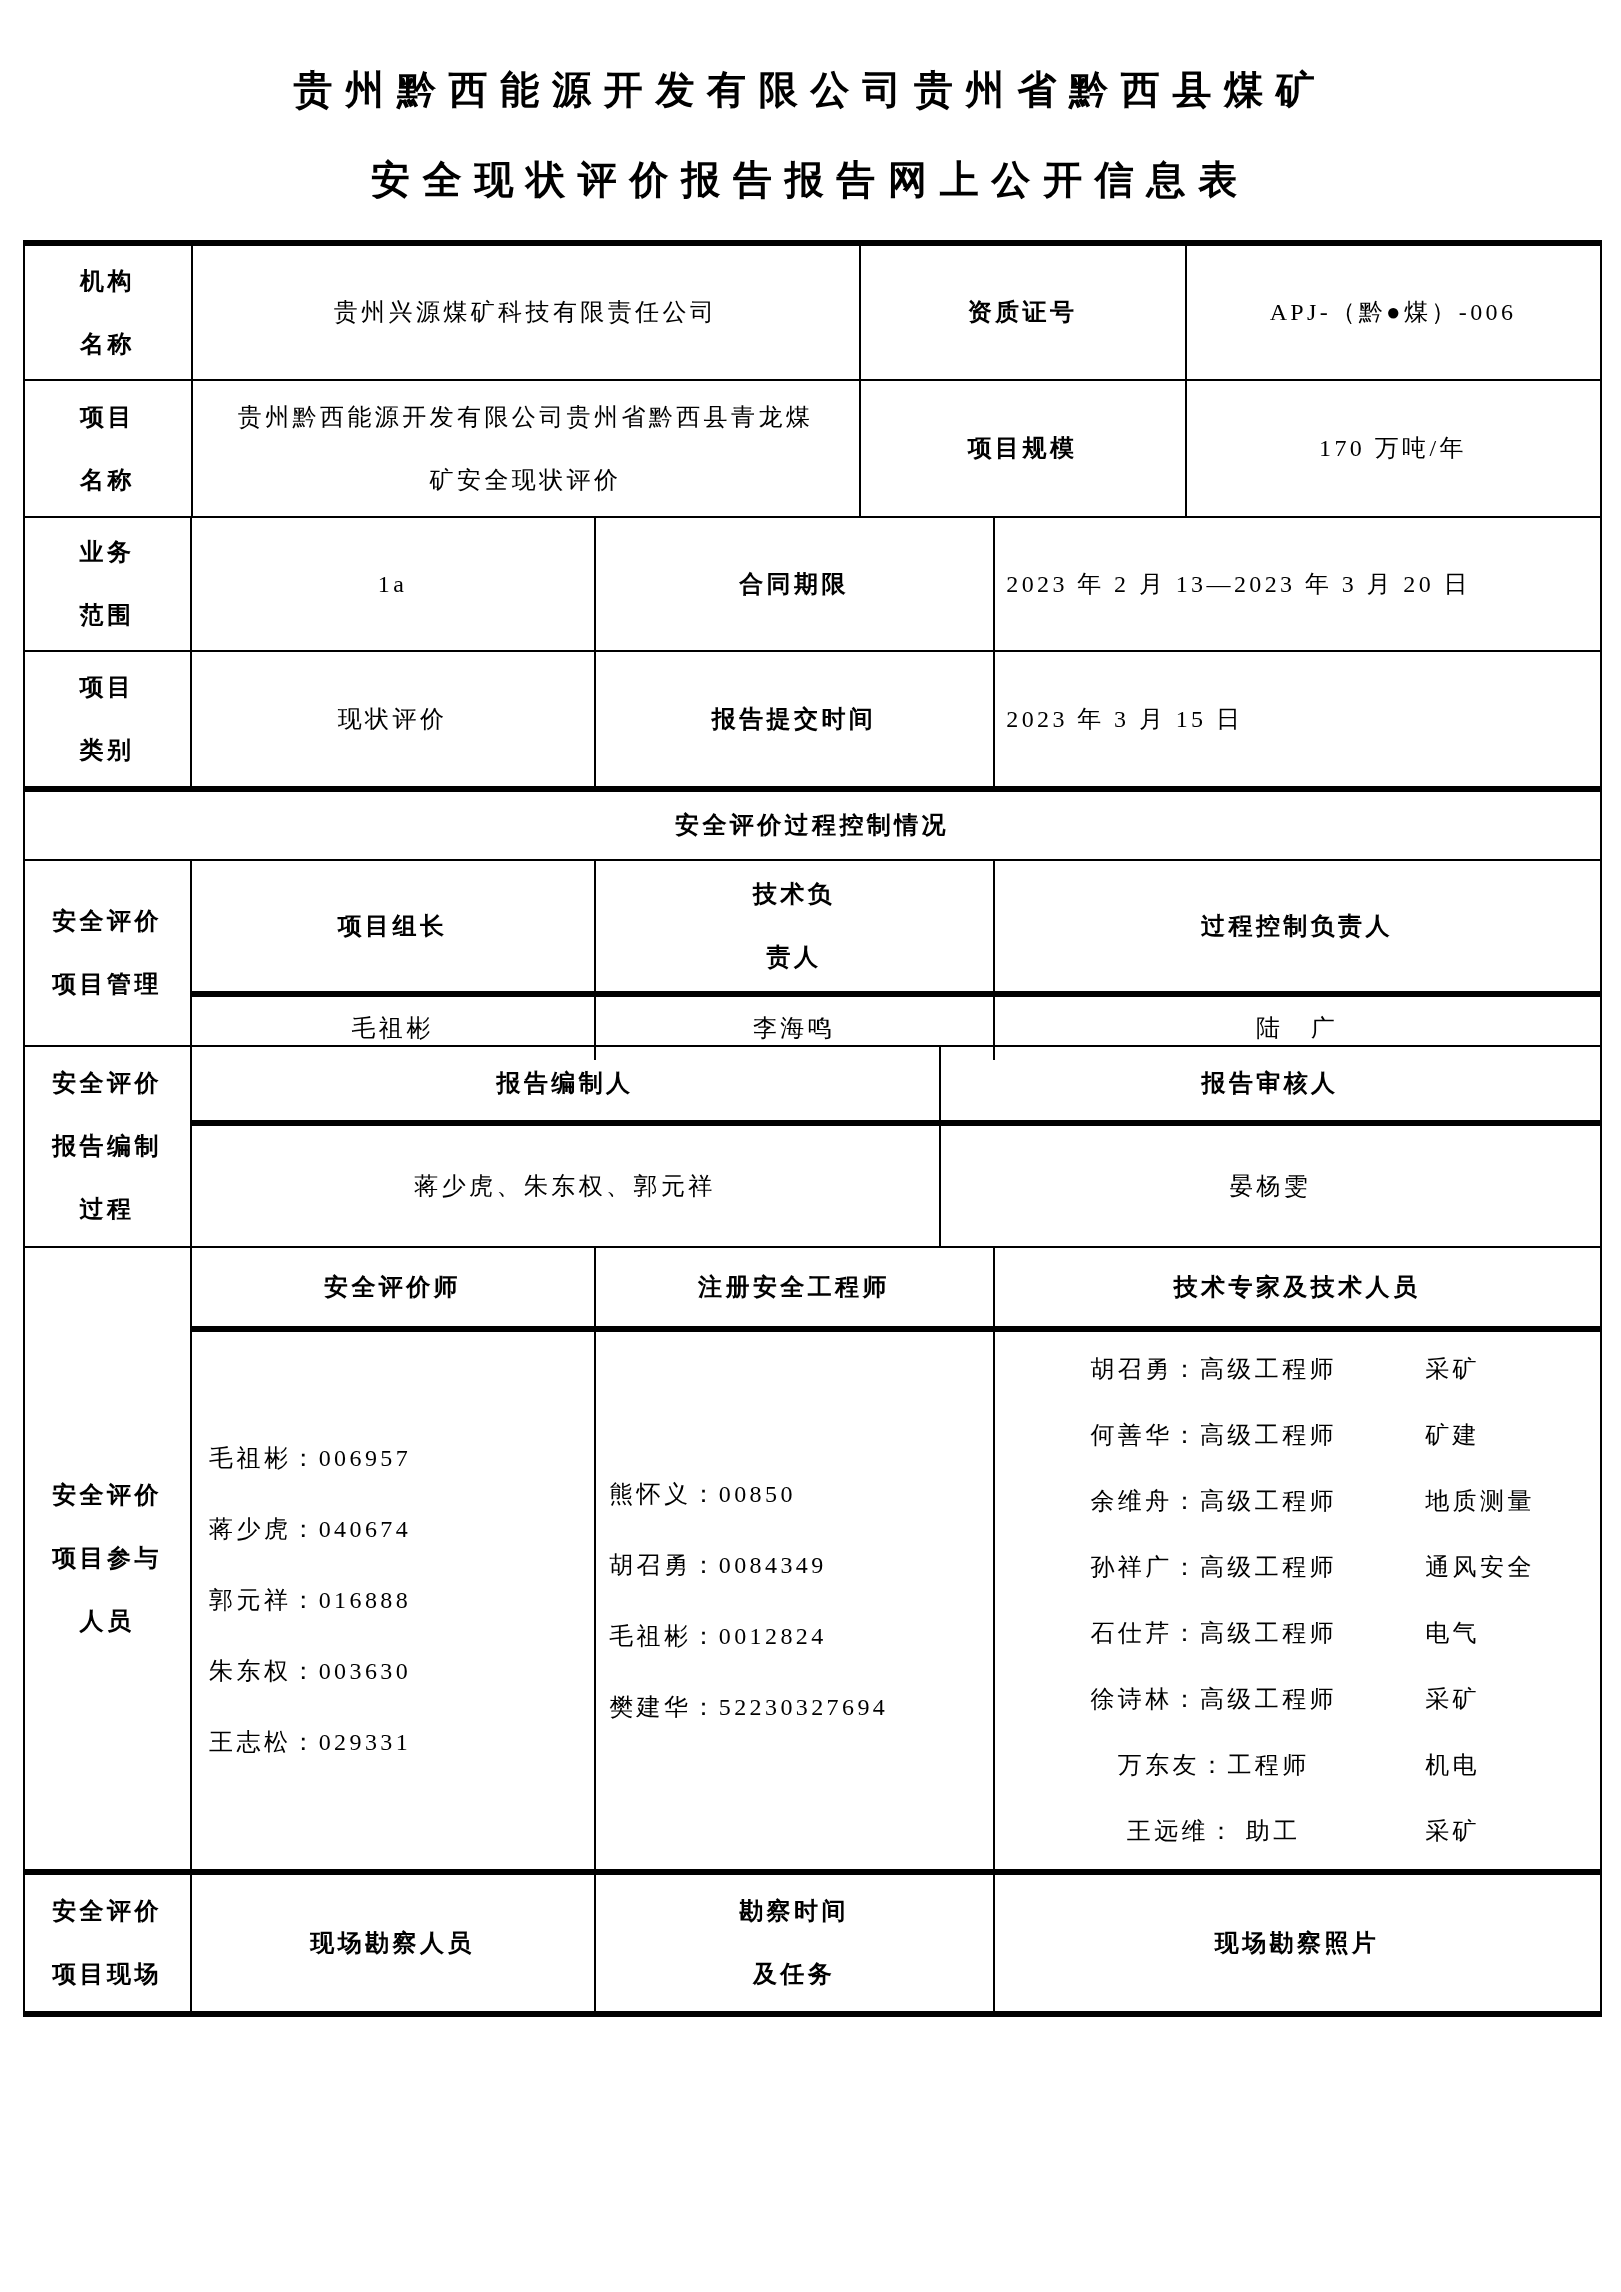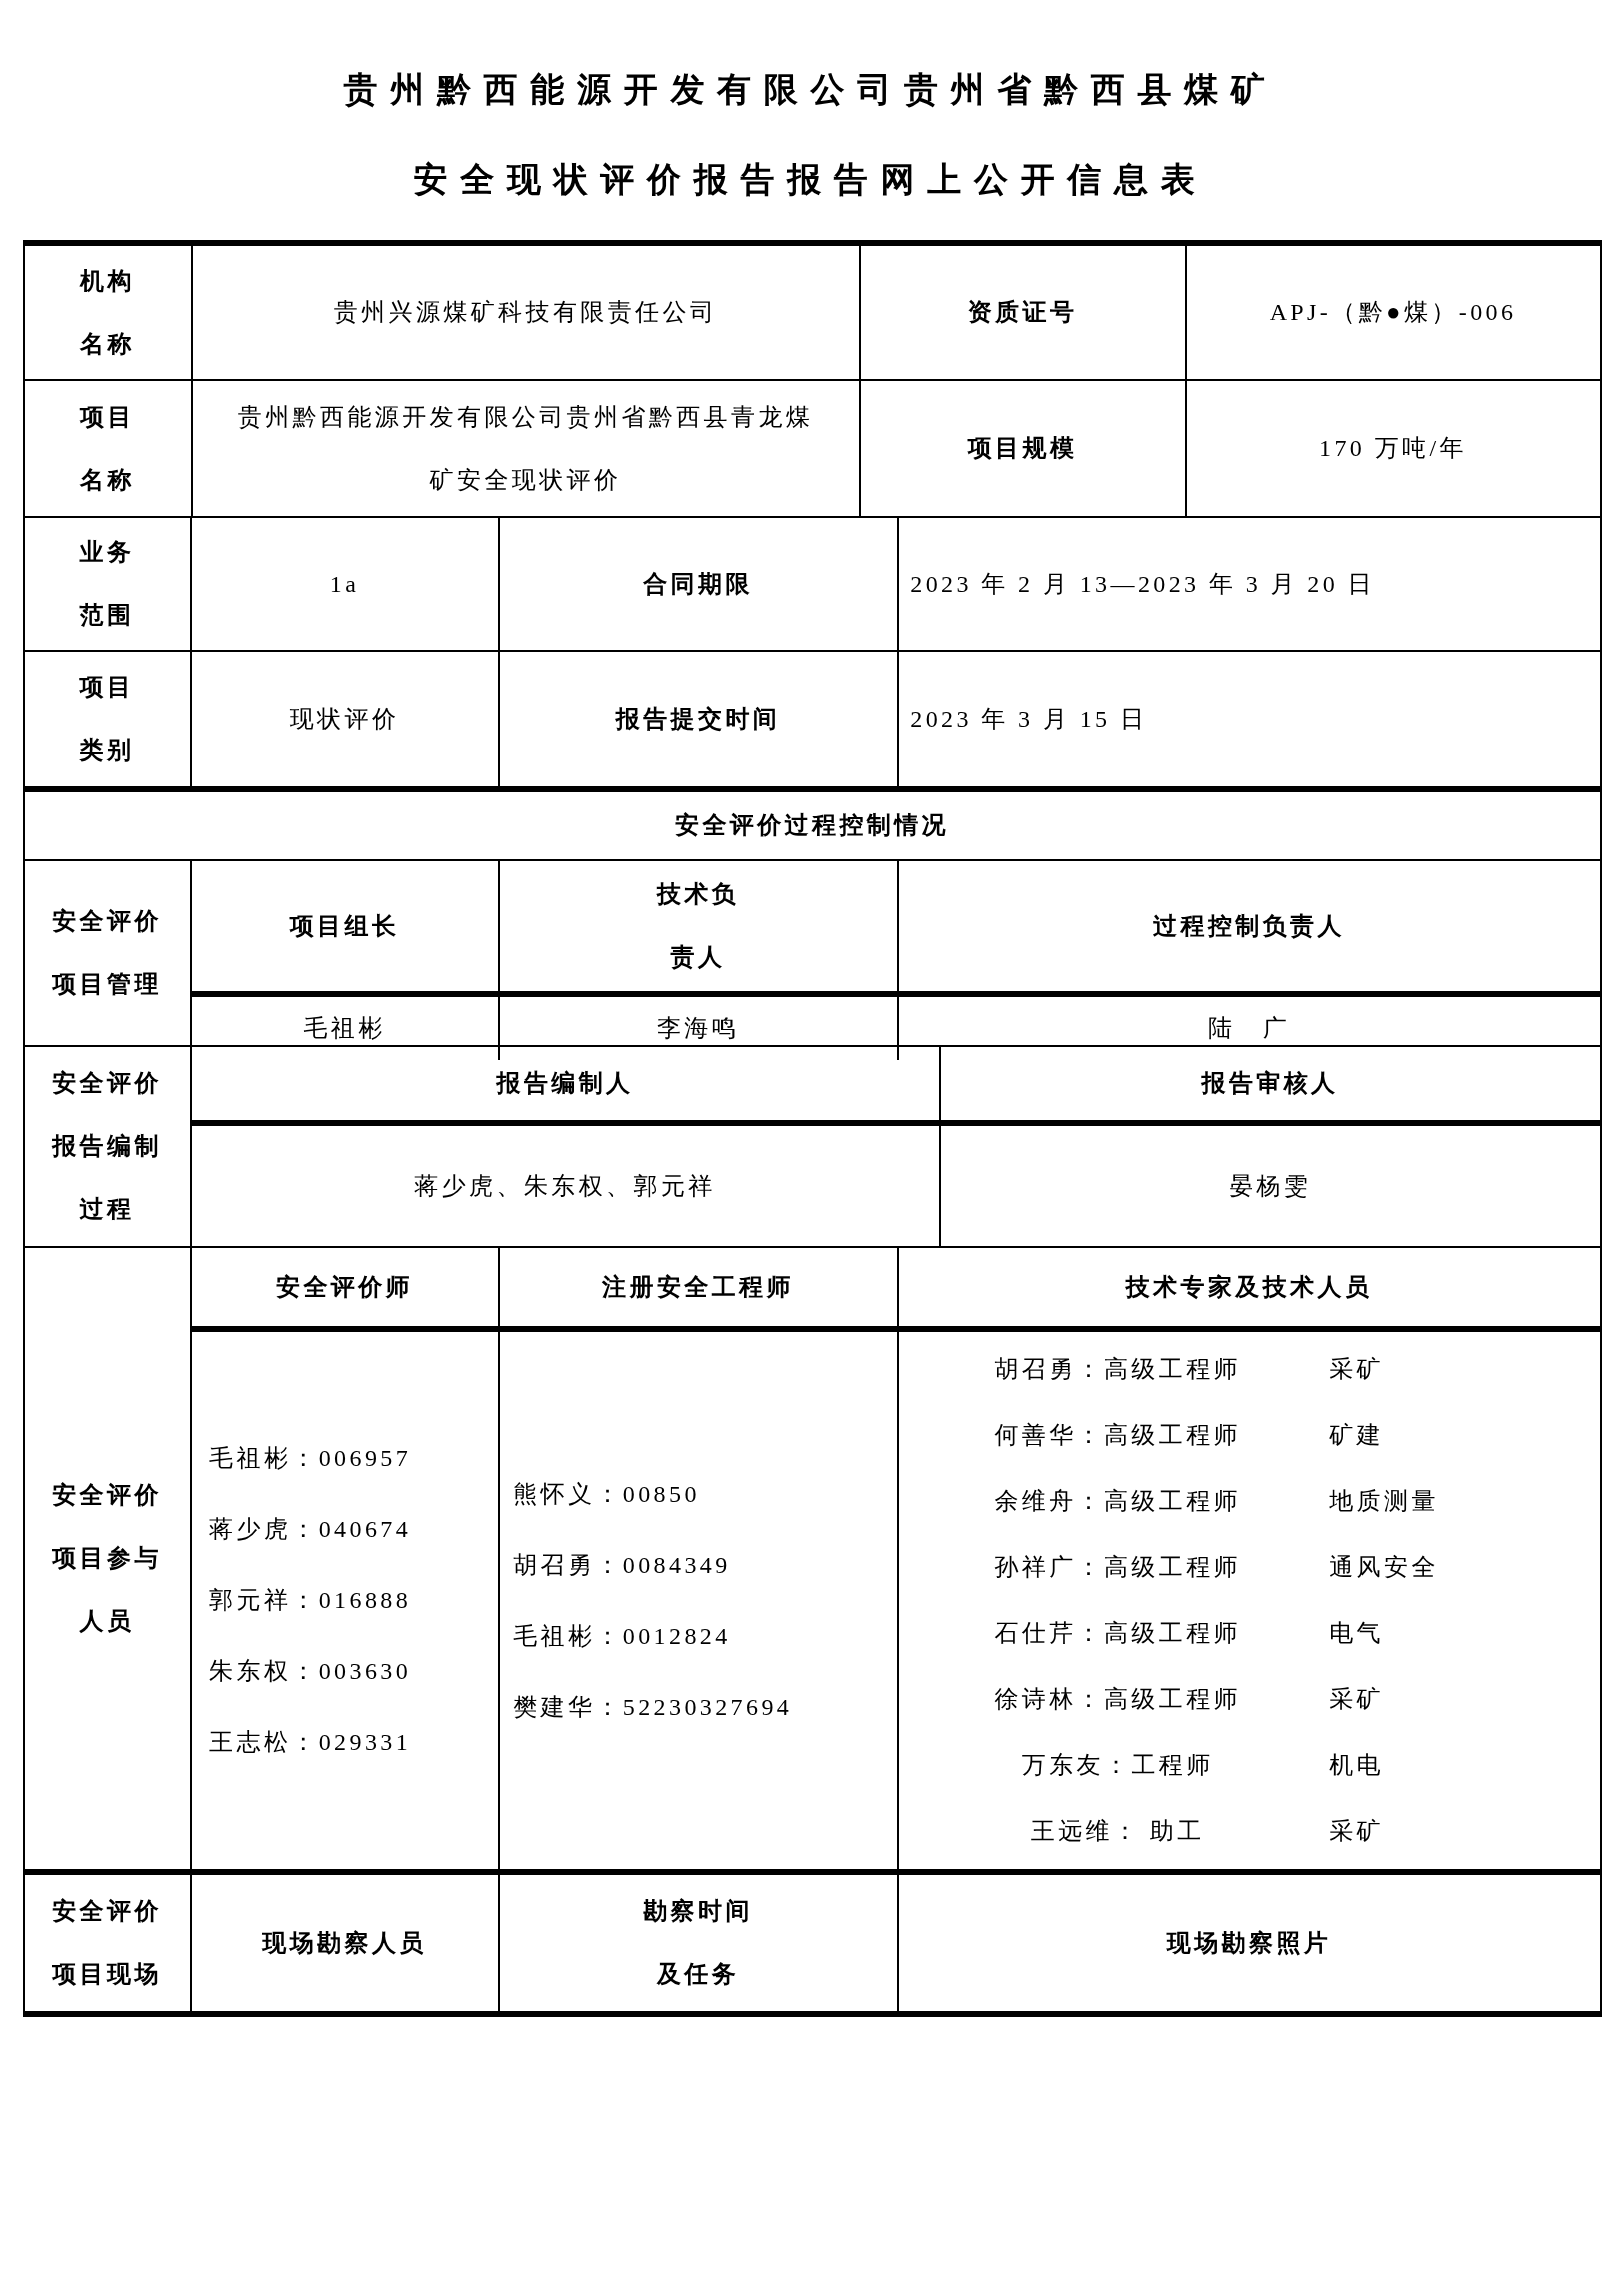--- a/index.html
+++ b/index.html
@@ -4,21 +4,21 @@
 <style>
   html,body{margin:0;padding:0;background:#e9e9e9;}
   .page{
     width:1621px;height:2293px;background:#ffffff;position:relative;
     font-family:"Liberation Serif","DejaVu Serif",serif;color:#000;
     overflow:hidden;
   }
   
   .doc-title{
     padding-top:45px;text-align:center;font-weight:bold;
-    font-size:34px;line-height:90px;letter-spacing:12.7px;
+    font-size:39px;line-height:90px;letter-spacing:12.7px;
   }
   
   .tbl{
     position:absolute;left:22.5px;top:240px;width:1579px;
     border:2.9px solid #000;border-top-width:6.9px;border-bottom-width:6.9px;
     box-sizing:border-box;background:#fff;
     font-size:24px;letter-spacing:3.4px;
   }
   .row,.sect{display:flex;border-bottom:2.9px solid #000;box-sizing:border-box;}
   .row.thickb,.sect.thickb{border-bottom-width:6.9px;}
@@ -29,21 +29,21 @@
     text-align:center;white-space:pre-line;line-height:63px;
   }
   .cell.last{border-right:none;flex:1;}
   .lab{font-weight:bold;}
   .leftpad{align-items:flex-start;text-align:left;padding-left:11.8px;}
   .stack{flex:1;display:flex;flex-direction:column;box-sizing:border-box;}
   .srow{display:flex;box-sizing:border-box;flex:1;}
   .srow.hdr{border-bottom:6.9px solid #000;flex:none;}
   
   .wA1{width:168px;} .wA2{width:668px;} .wA3{width:326px;}
-  .wB1{width:167px;} .wB2{width:308px;} .wB3{width:399px;}
+  .wB1{width:167px;} .wB2{width:404px;} .wB3{width:399px;}
   .wC2{width:749px;}
   
   .plist{display:flex;flex-direction:column;justify-content:center;height:100%;width:100%;
          padding-left:17.6px;box-sizing:border-box;}
   .pline{height:71px;display:flex;align-items:center;white-space:pre;}
   .xline{height:66px;display:flex;align-items:center;white-space:pre;gap:8px;}
   .nt{display:inline-block;width:407px;}
 </style>
 </head>
 <body>

